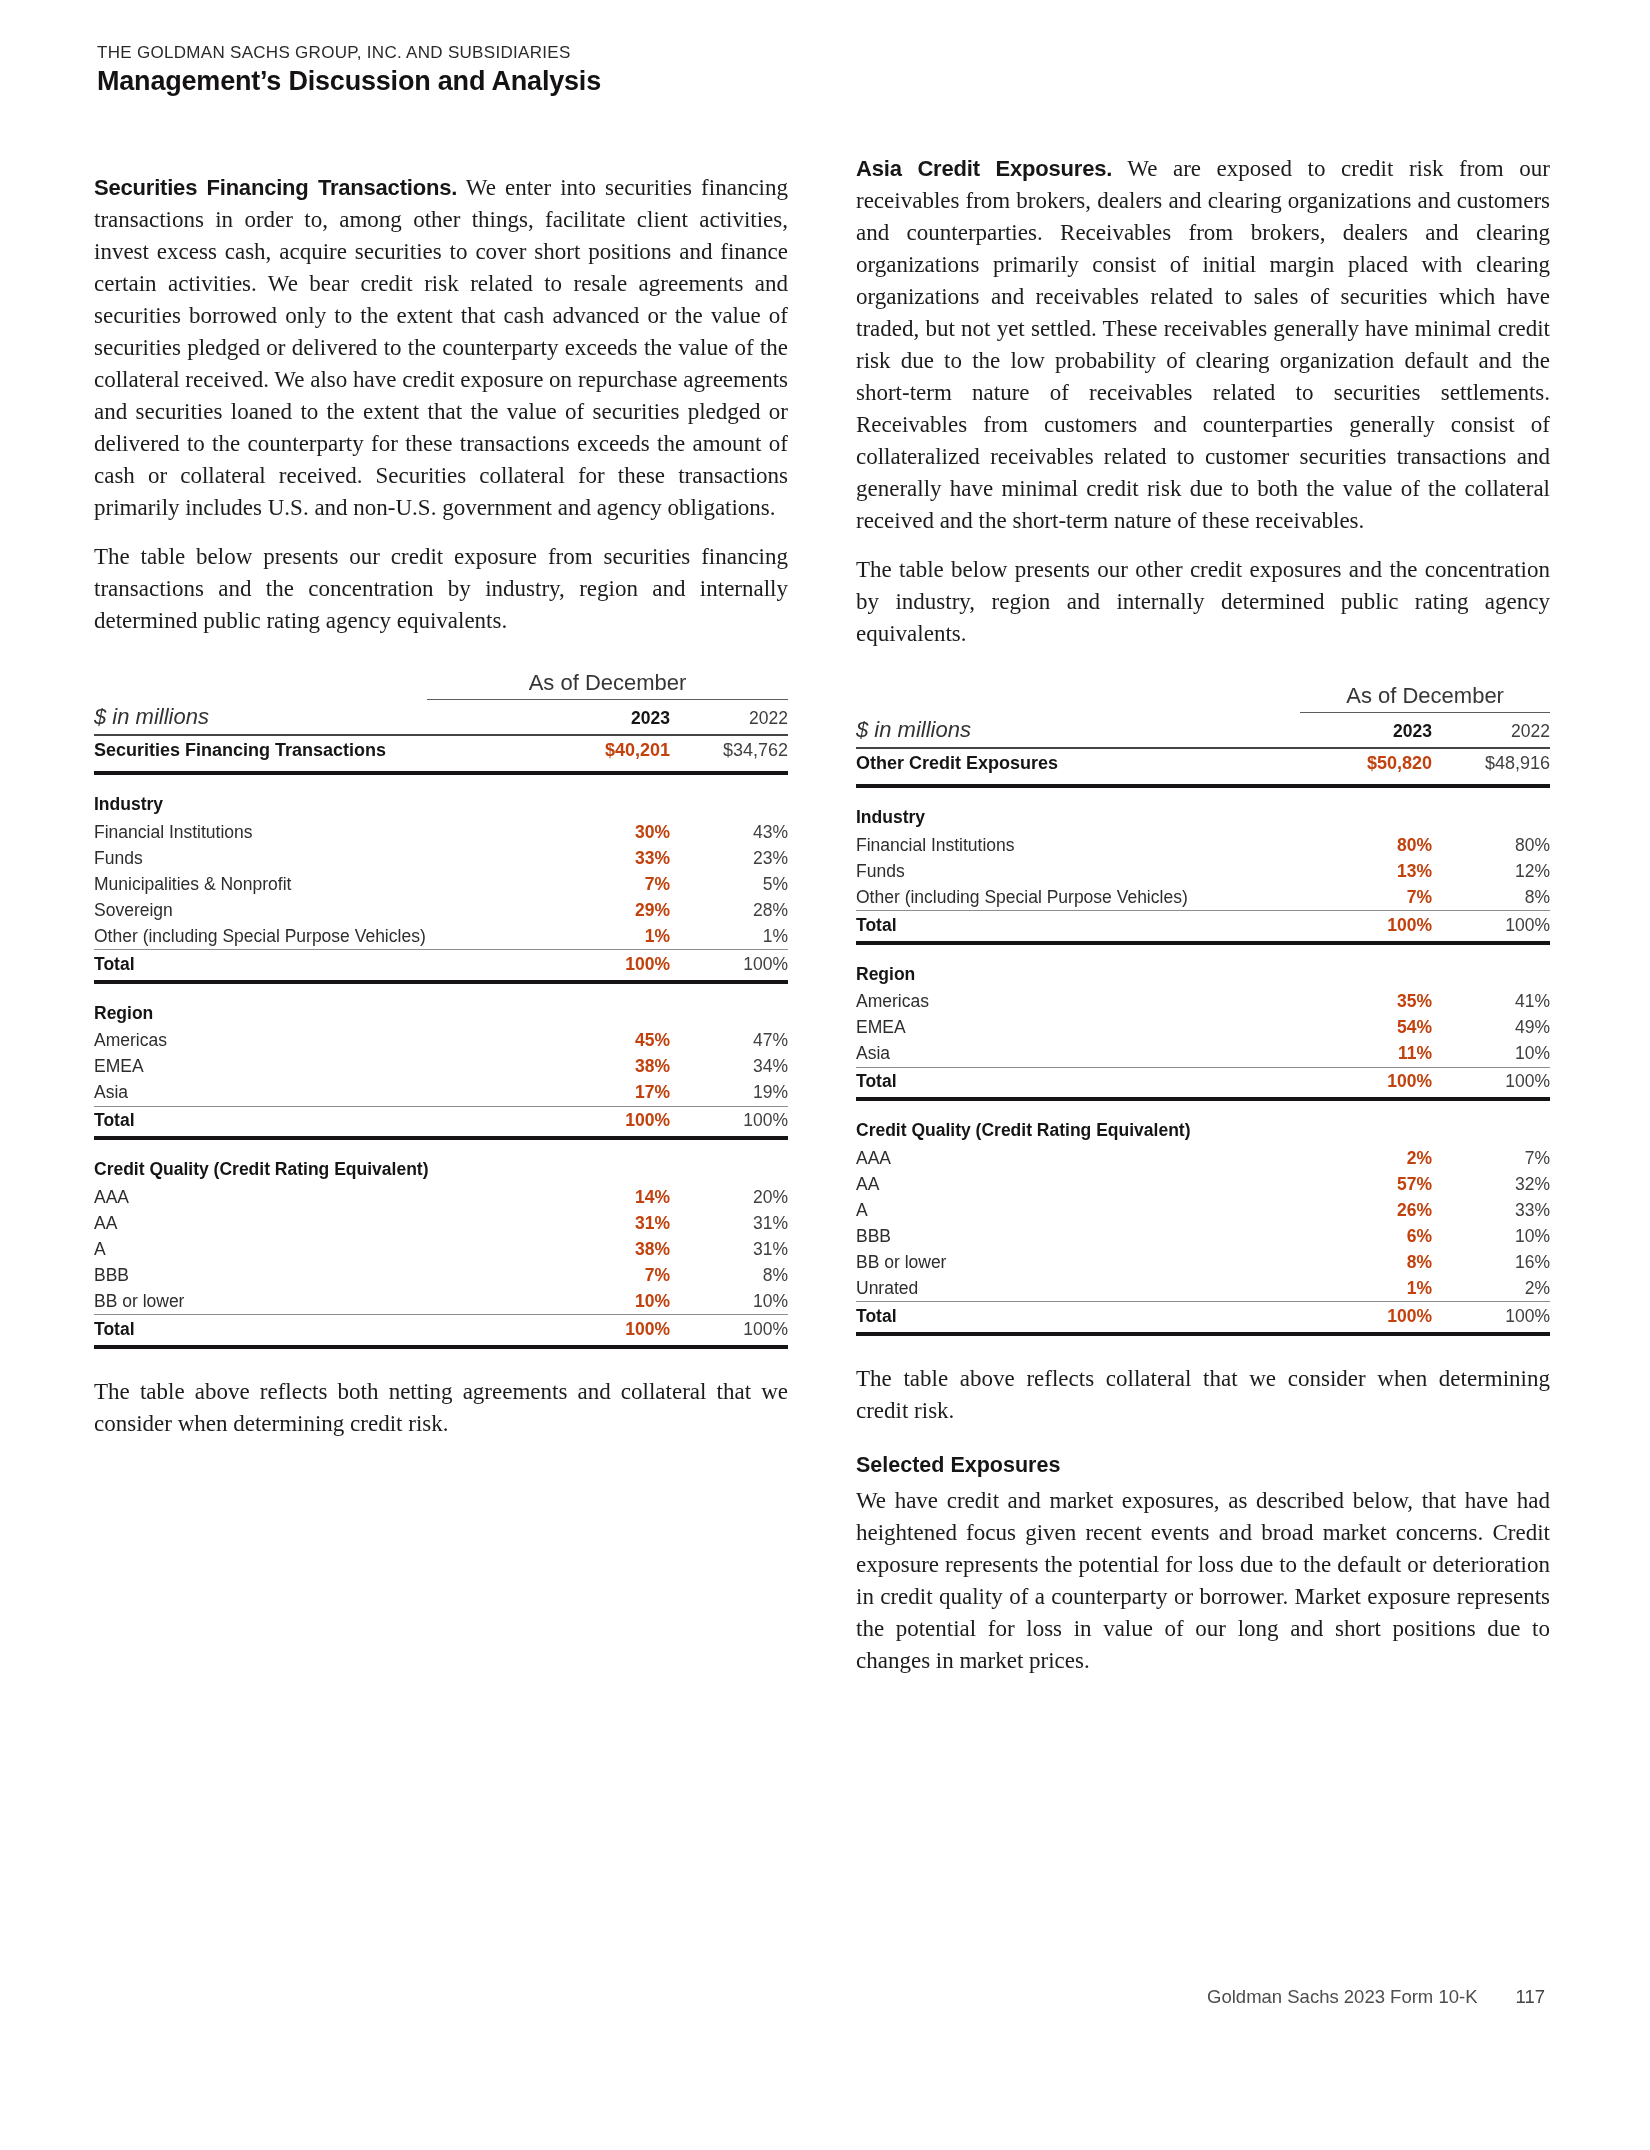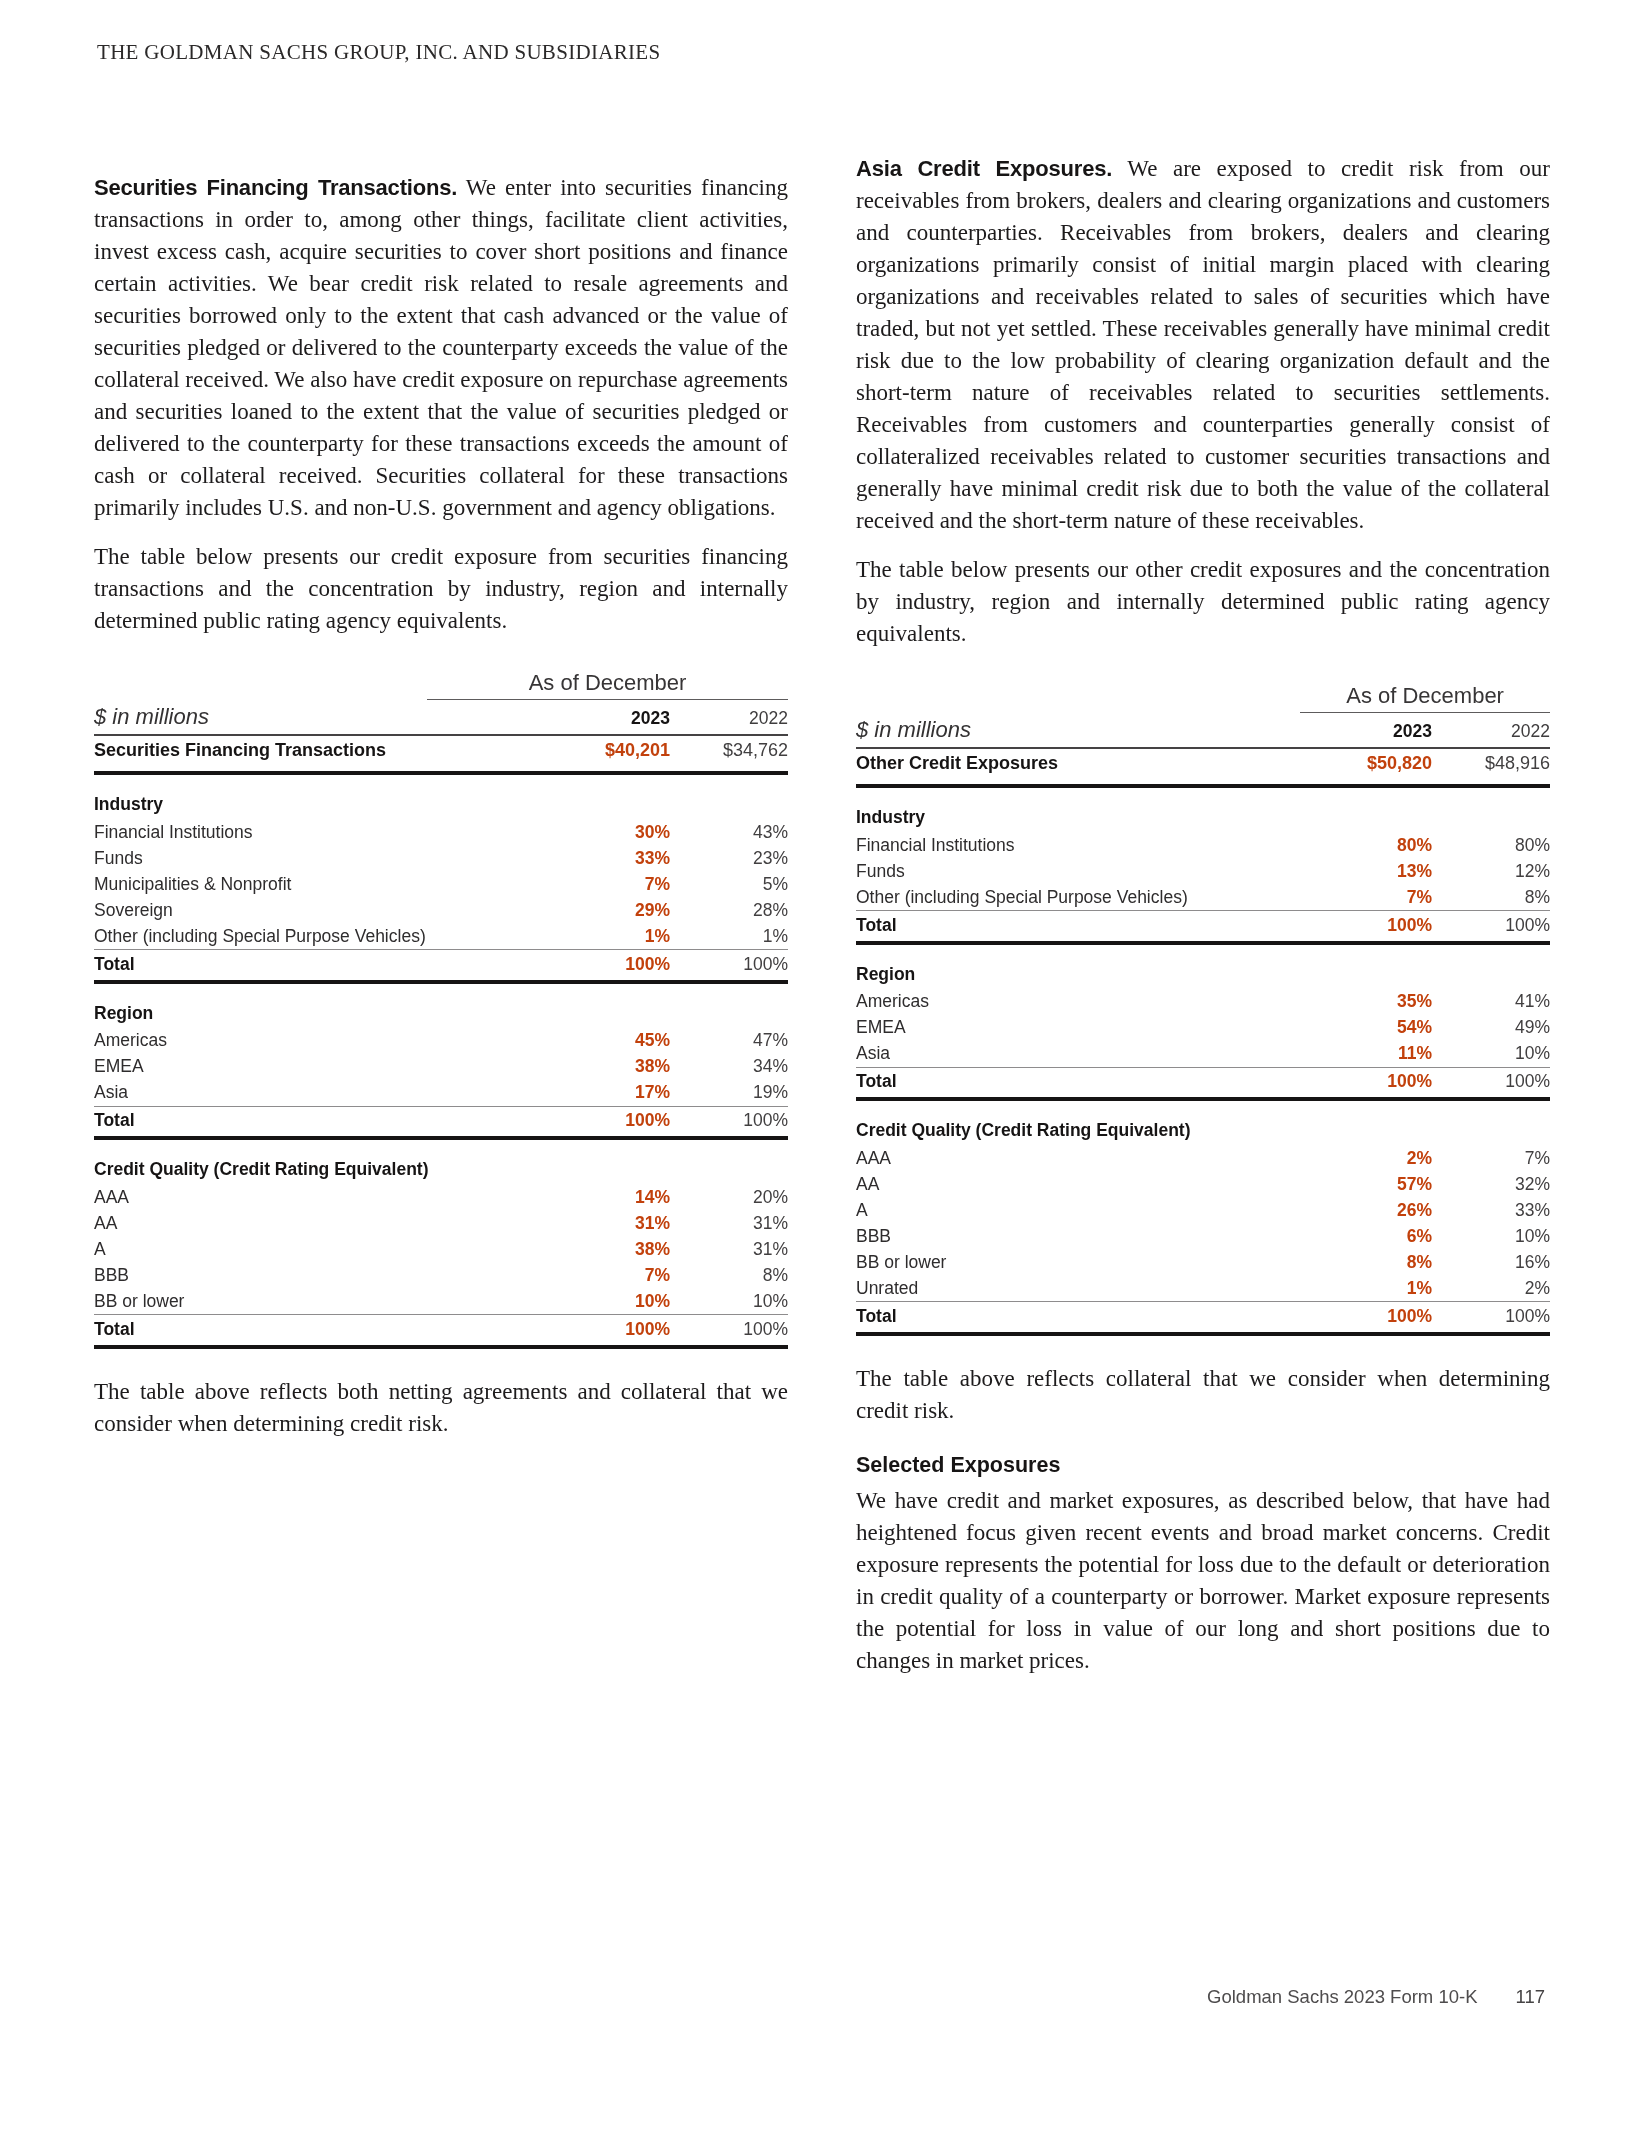--- a/index.html
+++ b/index.html
@@ -1,21 +1,21 @@
 <!DOCTYPE html>
 <html><head>
 <meta charset="utf-8">
 <style>
   html,body{margin:0;padding:0;background:#ffffff;}
   .page{position:relative;width:1650px;height:2150px;background:#ffffff;overflow:hidden;
         font-family:"Liberation Sans",sans-serif;color:#1d1b1c;}
 
   
   .doc-header{position:absolute;left:97px;top:42px;}
-  .company-line{font-size:21px;line-height:21px;font-weight:400;color:#2b2929;letter-spacing:.3px;font-family:Liberation Serif, serif;}
+  .company-line{font-size:17px;line-height:21px;font-weight:400;color:#2b2929;letter-spacing:.3px;}
   .mda-title{font-size:27px;line-height:33px;font-weight:700;color:#141212;margin-top:2px;letter-spacing:-.2px;}
 
   
   .col{position:absolute;top:153px;width:694px;}
   .col-left{left:94px;margin-top:19px;}
   .col-right{left:856px;}
 
   .body-p{font-family:"Liberation Serif",serif;font-size:23px;line-height:32px;
           text-align:justify;color:#1d1b1c;margin:0 0 17px 0;}
   .lead-head{font-family:"Liberation Sans",sans-serif;font-weight:700;font-size:22px;
@@ -52,20 +52,21 @@
   .page-footer{position:absolute;top:1986px;right:105px;font-size:18.5px;color:#4e4c4d;}
   .page-num{margin-left:38px;color:#454344;}
 </style>
 </head>
 <body>
 
 <div class="page">
 
   <div class="doc-header">
     <div class="company-line">THE GOLDMAN SACHS GROUP, INC. AND SUBSIDIARIES</div>
+    <div class="mda-title">Management’s Discussion and Analysis</div>
   </div>
 
   <div class="col col-left">
 
     <p class="body-p"><span class="lead-head">Securities Financing Transactions.</span>
       <span>We enter into securities financing transactions in order to, among other things, facilitate client activities, invest excess cash, acquire securities to cover short positions and finance certain activities. We bear credit risk related to resale agreements and securities borrowed only to the extent that cash advanced or the value of securities pledged or delivered to the counterparty exceeds the value of the collateral received. We also have credit exposure on repurchase agreements and securities loaned to the extent that the value of securities pledged or delivered to the counterparty for these transactions exceeds the amount of cash or collateral received. Securities collateral for these transactions primarily includes U.S. and non-U.S. government and agency obligations.</span></p>
 
     <p class="body-p">The table below presents our credit exposure from securities financing transactions and the concentration by industry, region and internally determined public rating agency equivalents.</p>
 
     <section class="gs-table sft">

